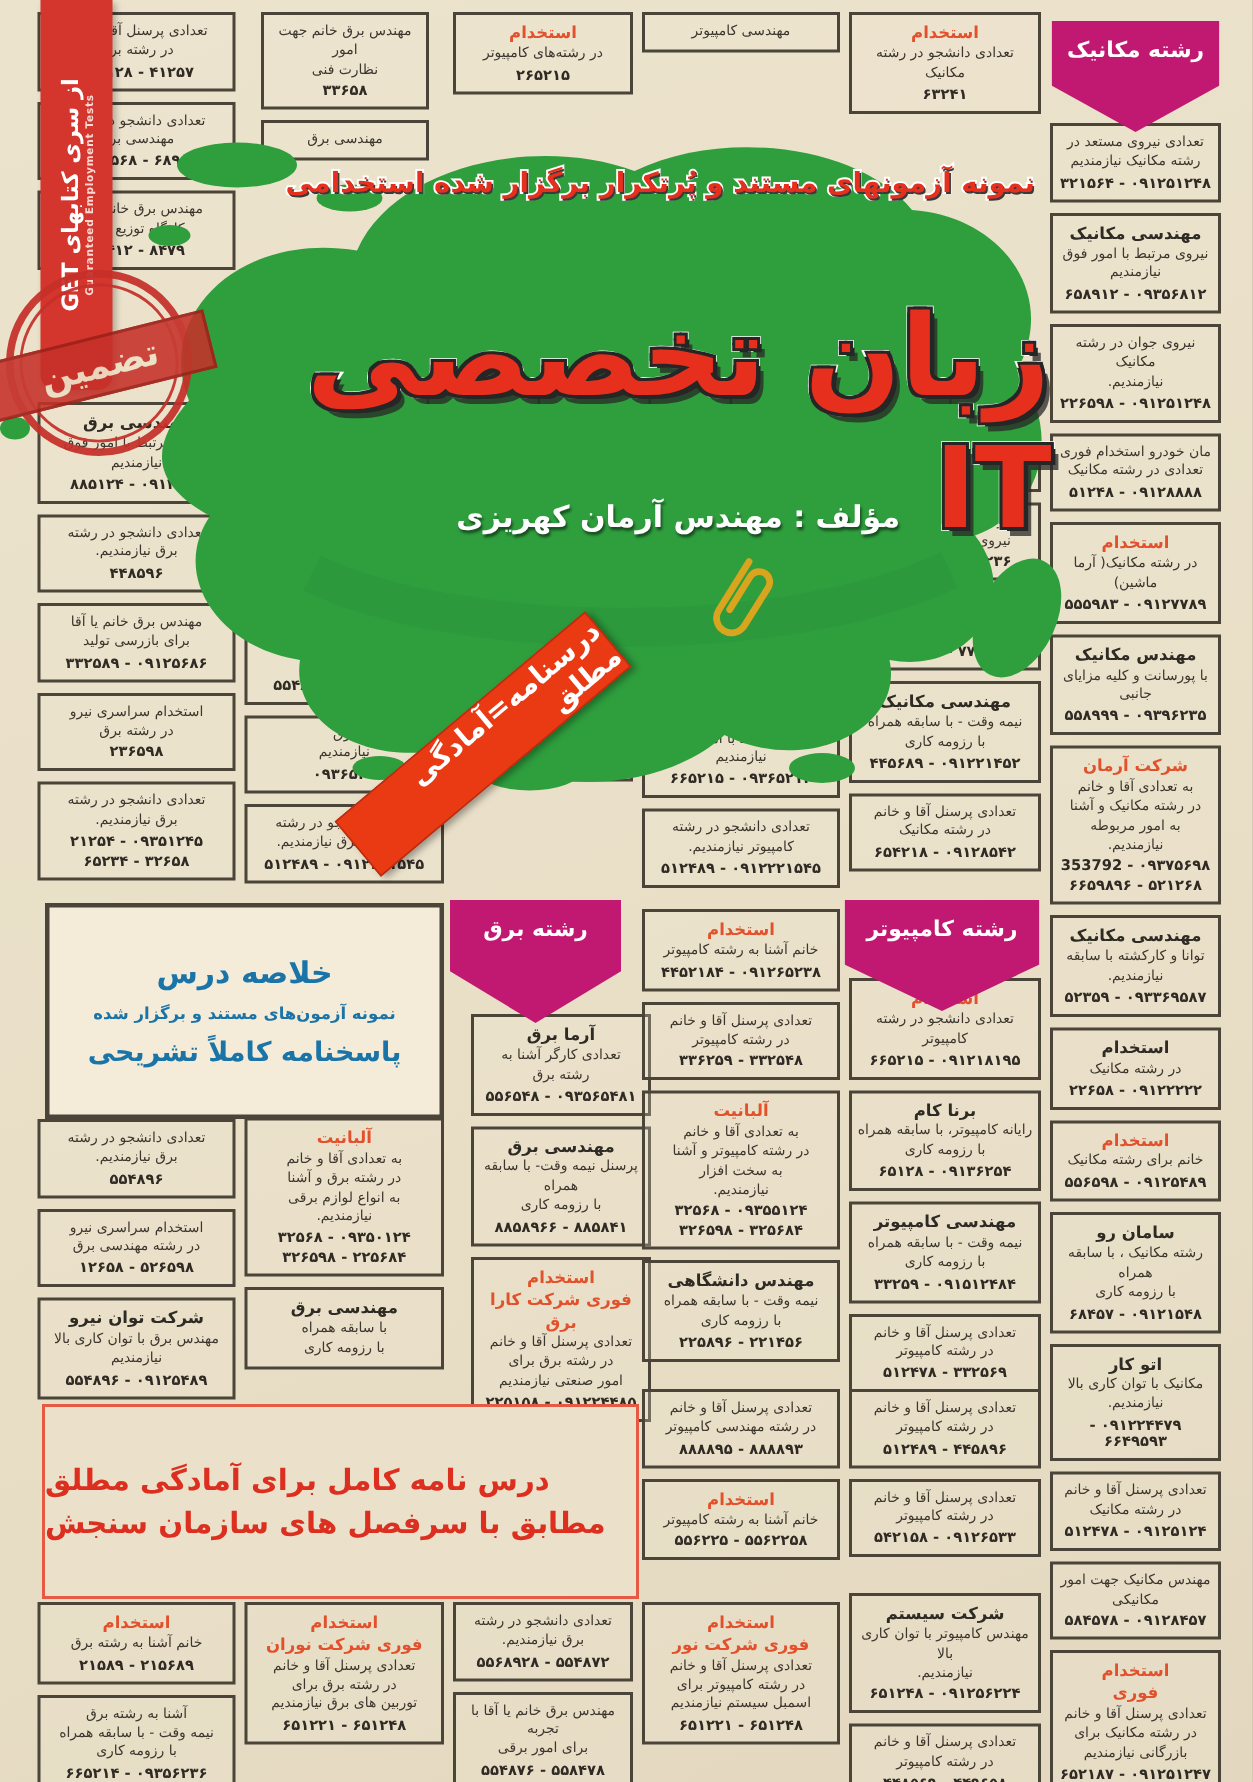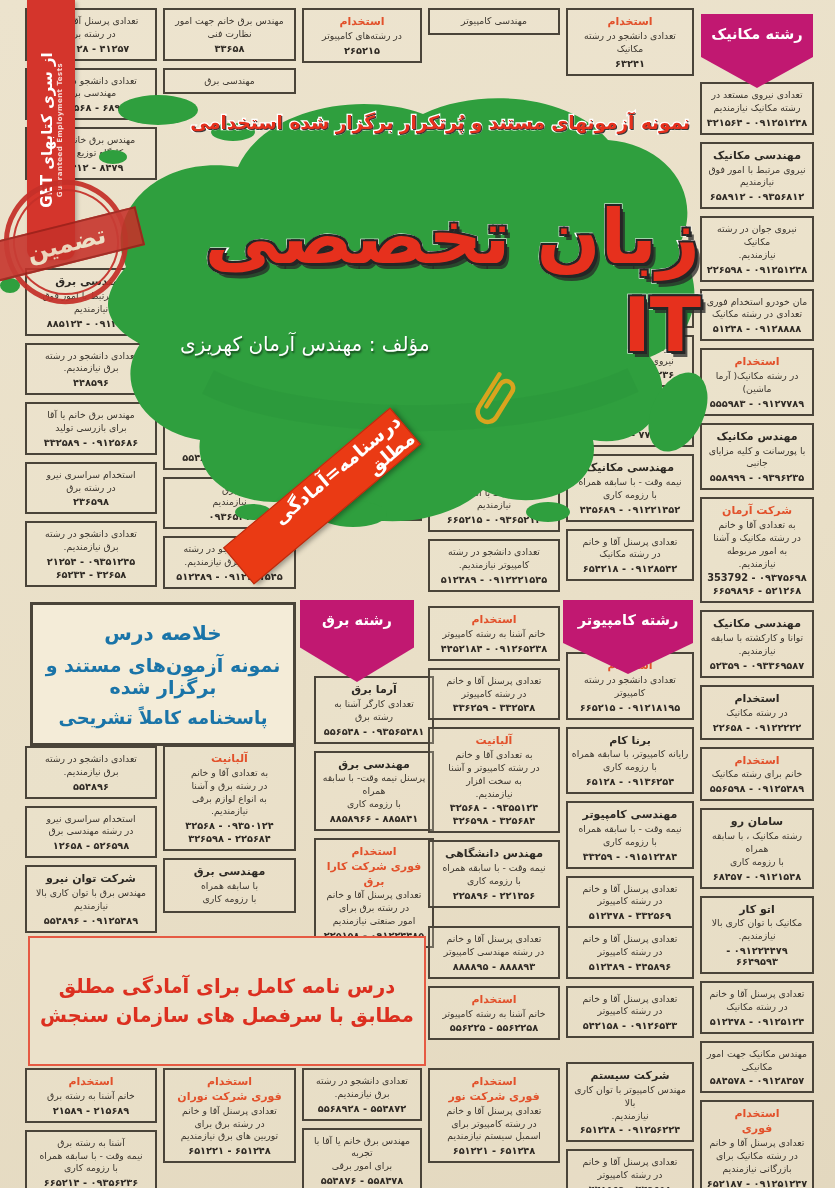--- a/index.html
+++ b/index.html
@@ -23,22 +23,22 @@
   .speck{position:absolute;left:0px;top:278px;width:20px;height:15px;background:#2f9f3e;
          border-radius:50%;z-index:2;}
   .tagline{position:absolute;left:150px;top:112px;width:540px;text-align:right;z-index:3;
            font-size:18.5px;font-weight:bold;color:#e6301d;
            -webkit-text-stroke:2.5px #fff;paint-order:stroke fill;
            text-shadow:1px 1px 0 #3a3a3a;}
   .big-title{position:absolute;left:120px;top:152px;width:580px;text-align:right;z-index:3;
            font-size:75px;font-weight:bold;color:#e6301d;letter-spacing:-1px;
            -webkit-text-stroke:5px #fff;paint-order:stroke fill;
            text-shadow:3px 3px 0 #262626,-2px -2px 0 #262626,2px -2px 0 #262626,-2px 2px 0 #262626,5px 6px 0 rgba(40,40,40,.75);margin-top:41px;}
-  .author{position:absolute;left:180px;top:332px;width:420px;text-align:left;z-index:3;
-          font-size:20px;font-weight:normal;color:#fff;text-shadow:1px 2px 2px rgba(0,0,0,.55);}
+  .author{position:absolute;left:180px;top:332px;width:420px;text-align:right;z-index:3;
+          font-size:20px;font-weight:bold;color:#fff;text-shadow:1px 2px 2px rgba(0,0,0,.55);}
   
   .ribbon{position:absolute;left:213px;top:472px;width:216px;height:46px;z-index:4;
           background:#ea3a14;transform:rotate(-40deg);display:flex;align-items:center;
           justify-content:center;color:#fff;font-weight:bold;font-size:19px;
           box-shadow:2px 3px 5px rgba(0,0,0,.35);border:1px solid #b92c10;}
   .clip{position:absolute;left:468px;top:368px;z-index:4;transform:rotate(32deg);}
   
   .banner{position:absolute;left:27px;top:0;width:48px;height:260px;background:#d4352c;
           border-radius:0 0 10px 10px;z-index:5;box-shadow:2px 2px 4px rgba(0,0,0,.25);}
   .banner-text{position:absolute;top:0;left:0;width:260px;height:48px;
@@ -51,28 +51,28 @@
          transform:rotate(-14deg);opacity:.93;}
   .stamp-ring{position:absolute;inset:0;border:5px solid #c53029;border-radius:50%;}
   .stamp-ring2{position:absolute;inset:9px;border:2px solid #c53029;border-radius:50%;}
   .stamp-band{position:absolute;left:-14px;right:-14px;top:44px;height:36px;
          background:rgba(197,48,41,.95);border:2px solid #9e221b;display:flex;
          align-items:center;justify-content:center;color:#eee0c6;font-weight:bold;font-size:24px;}
   
   .features{position:absolute;left:30px;top:602px;width:260px;height:138px;z-index:3;
          background:#f4ecd8;border:3px solid #4a4439;display:flex;flex-direction:column;
          justify-content:center;gap:9px;text-align:center;color:#1a74a8;font-weight:bold;}
-  .features .f1{font-size:20px;} .features .f2{font-size:19px;} .features .f3{font-size:18px;}
+  .features .f1{font-size:20px;} .features .f2{font-size:11px;} .features .f3{font-size:18px;}
   .promo{position:absolute;left:28px;top:936px;width:394px;height:126px;z-index:3;
          background:#ebe1ca;border:2.5px solid #e65a43;display:flex;flex-direction:column;
-         justify-content:center;gap:6px;text-align:center;color:#dc2f1f;font-weight:bold;font-size:19.5px;}
+         justify-content:center;gap:6px;text-align:left;color:#dc2f1f;font-weight:bold;font-size:19.5px;}
   
   #col1a{left:25px;top:8px;width:132px;}   #col1b{left:25px;top:268px;width:132px;}
   #col1c{left:25px;top:746px;width:132px;} #col1d{left:25px;top:1068px;width:132px;}
-  #col2a{left:163px;top:8px;width:133px;}  #col2b{left:163px;top:383px;width:133px;}
+  #col2a{left:174px;top:8px;width:112px;}  #col2b{left:163px;top:383px;width:133px;}
   #col2c{left:163px;top:745px;width:133px;}#col2d{left:163px;top:1068px;width:133px;}
   #col3a{left:302px;top:8px;width:120px;}  #col3b{left:302px;top:468px;width:120px;}
   #col3c{left:302px;top:676px;width:120px;padding-left:12px;}#col3d{left:302px;top:1068px;width:120px;}
   #col4a{left:428px;top:8px;width:132px;}  #col4b{left:428px;top:405px;width:132px;}
   #col4c{left:428px;top:606px;width:132px;}#col4d{left:428px;top:926px;width:132px;}
   #col4e{left:428px;top:1068px;width:132px;}
   #col5a{left:566px;top:8px;width:128px;}  #col5b{left:566px;top:288px;width:128px;}
   #col5c{left:566px;top:652px;width:128px;}#col5d{left:566px;top:926px;width:128px;}
   #col5e{left:566px;top:1062px;width:128px;}
   #col6a{left:700px;top:82px;width:114px;}

